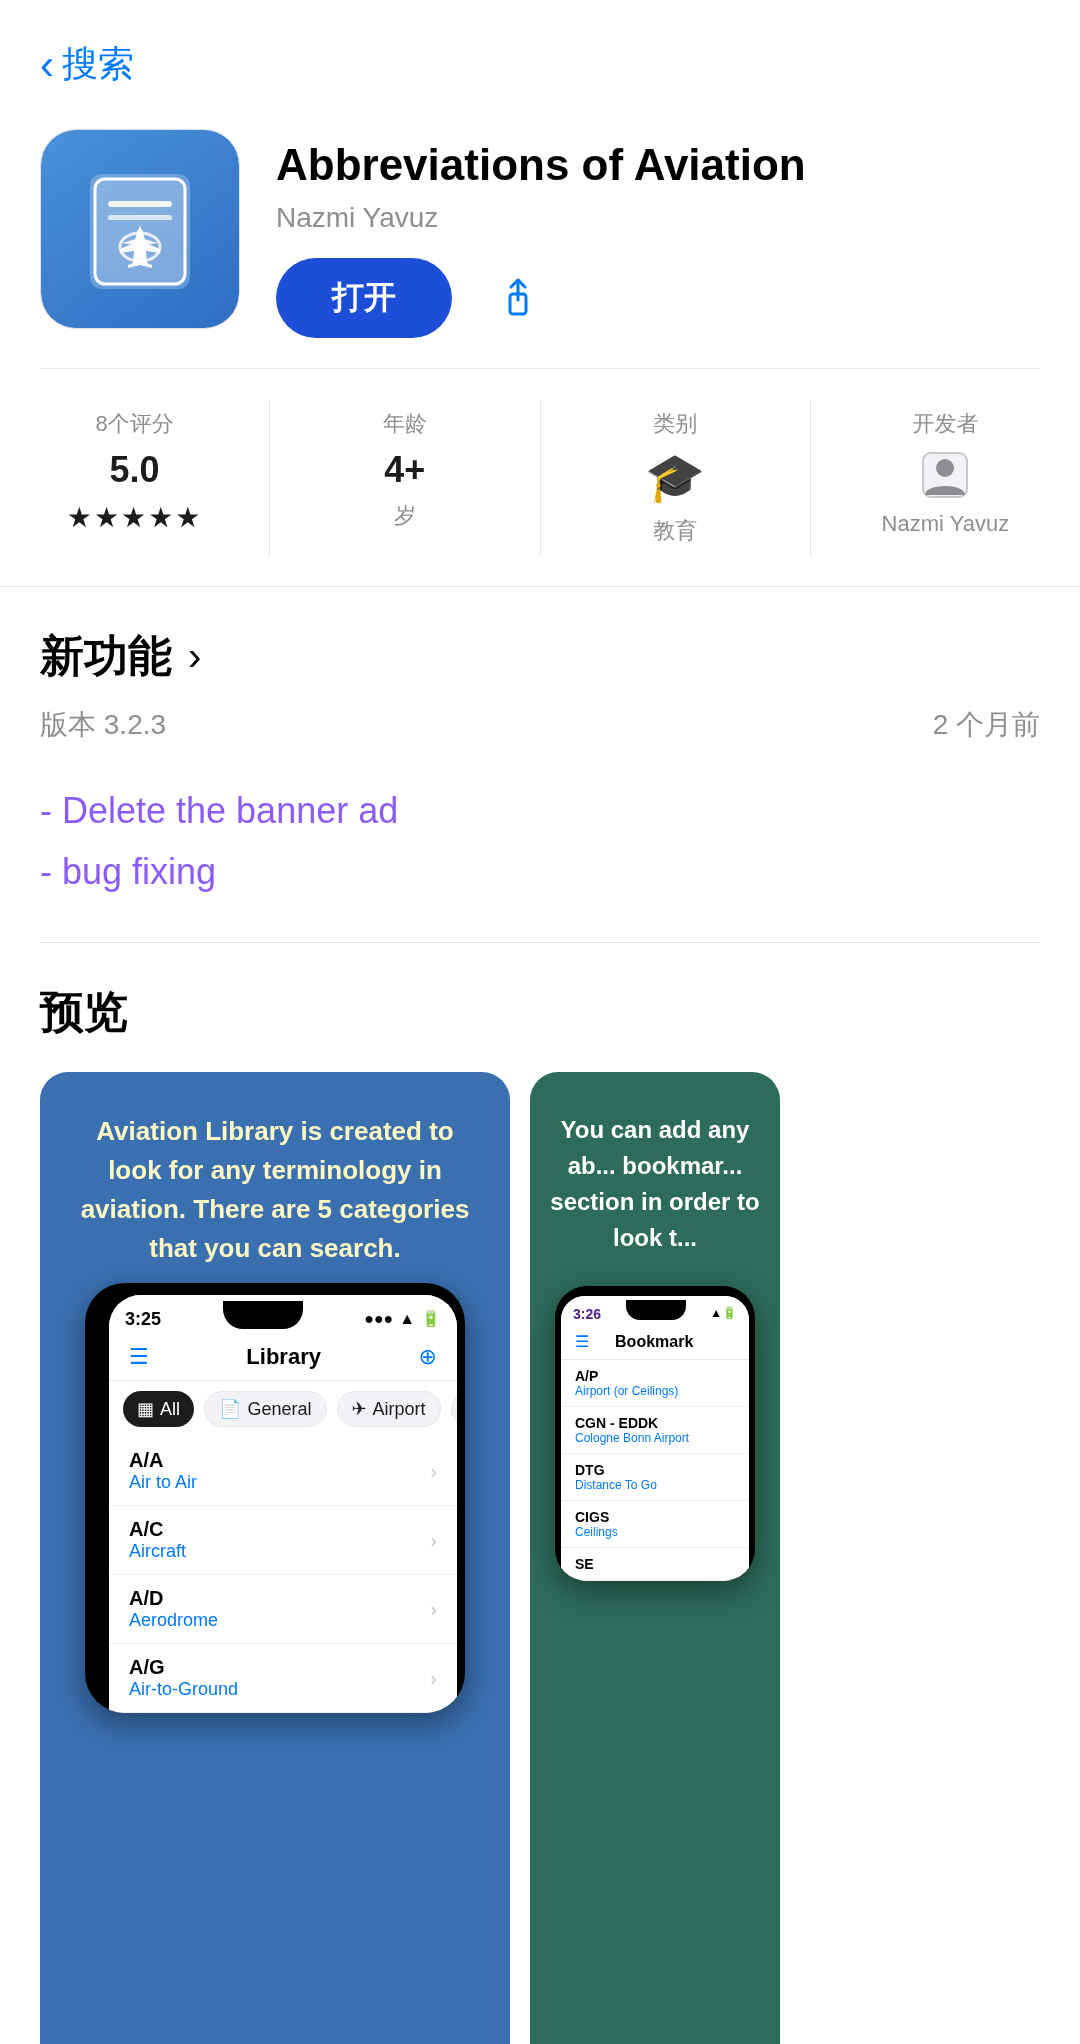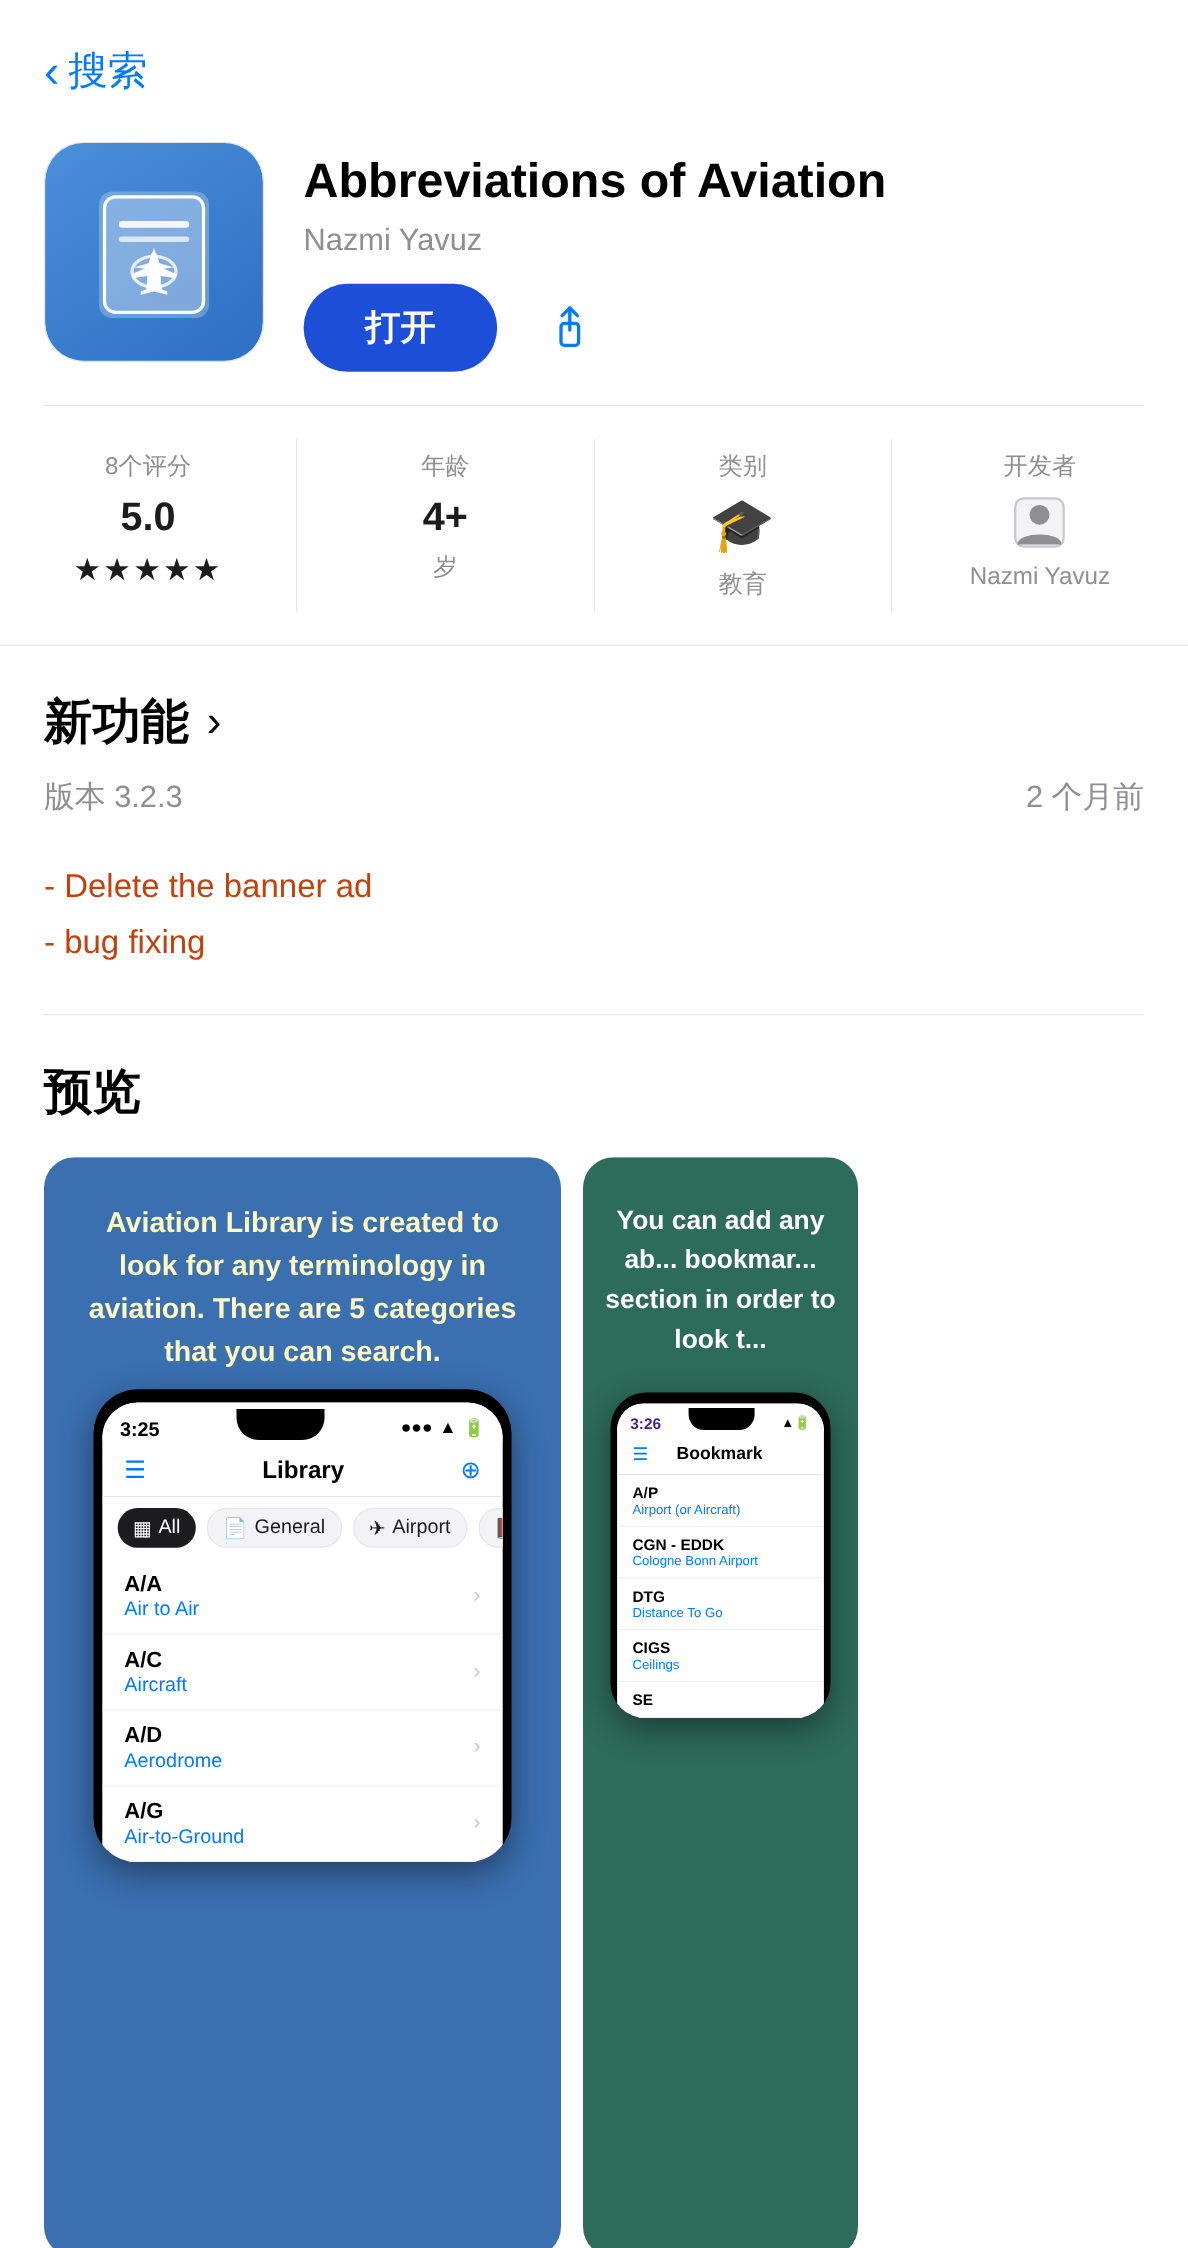--- a/index.html
+++ b/index.html
@@ -187,22 +187,22 @@
     }
     .version-text {
       font-size: 28px;
       color: #8e8e93;
     }
     .version-date {
       font-size: 28px;
       color: #8e8e93;
     }
     .changelog {
-      font-size: 30px;
-      color: #c2410c;
+      font-size: 36px;
+      color: #8b5cf6;
       line-height: 1.7;
     }
 
     
     .preview-section {
       padding: 40px 40px 20px 40px;
     }
     .preview-title {
       font-size: 44px;
       font-weight: 700;
@@ -266,21 +266,21 @@
     .phone-mockup-small {
       background: #000;
       border-radius: 32px;
       overflow: hidden;
       width: 200px;
       margin: 0 auto;
       box-shadow: 0 10px 30px rgba(0,0,0,0.4);
     }
     .phone-screen {
       background: #fff;
-      margin: 12px 8px 0 8px;
+      margin: 12px 8px 0 24px;
       border-radius: 32px 32px 0 0;
       overflow: hidden;
       padding-bottom: 0;
     }
     .phone-screen-small {
       background: #fff;
       margin: 10px 6px 0 6px;
       border-radius: 24px 24px 0 0;
       overflow: hidden;
     }
@@ -587,21 +587,21 @@
             </div>
 
             <div class="phone-nav-bar-small">
               <span class="phone-nav-icon-small">☰</span>
               <span class="phone-nav-title-small">Bookmark</span>
               <span style="width:16px;"></span>
             </div>
 
             <div class="list-item-small">
               <div class="list-item-abbr-small">A/P</div>
-              <div class="list-item-full-small">Airport (or Aircraft)</div>
+              <div class="list-item-full-small">Airport (or Ceilings)</div>
             </div>
             <div class="list-item-small">
               <div class="list-item-abbr-small">CGN - EDDK</div>
               <div class="list-item-full-small">Cologne Bonn Airport</div>
             </div>
             <div class="list-item-small">
               <div class="list-item-abbr-small">DTG</div>
               <div class="list-item-full-small">Distance To Go</div>
             </div>
             <div class="list-item-small">

